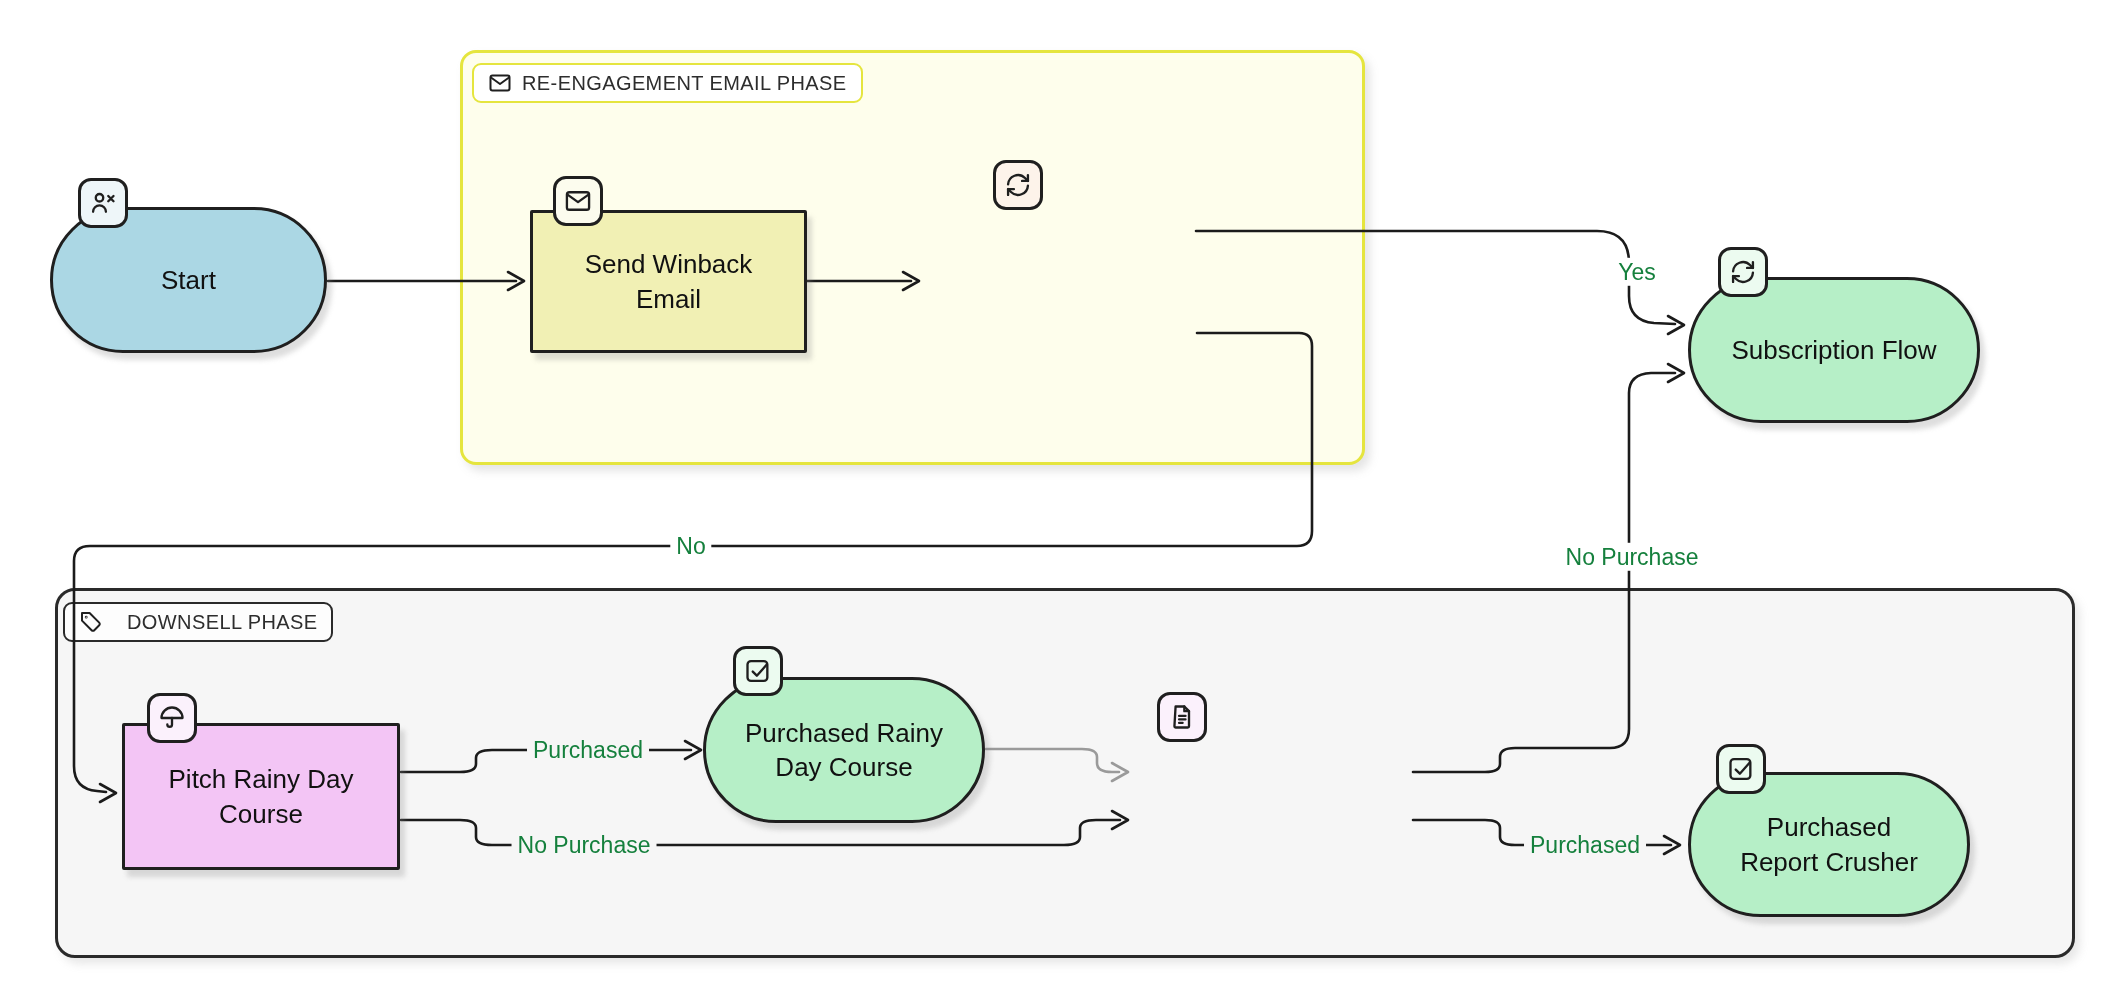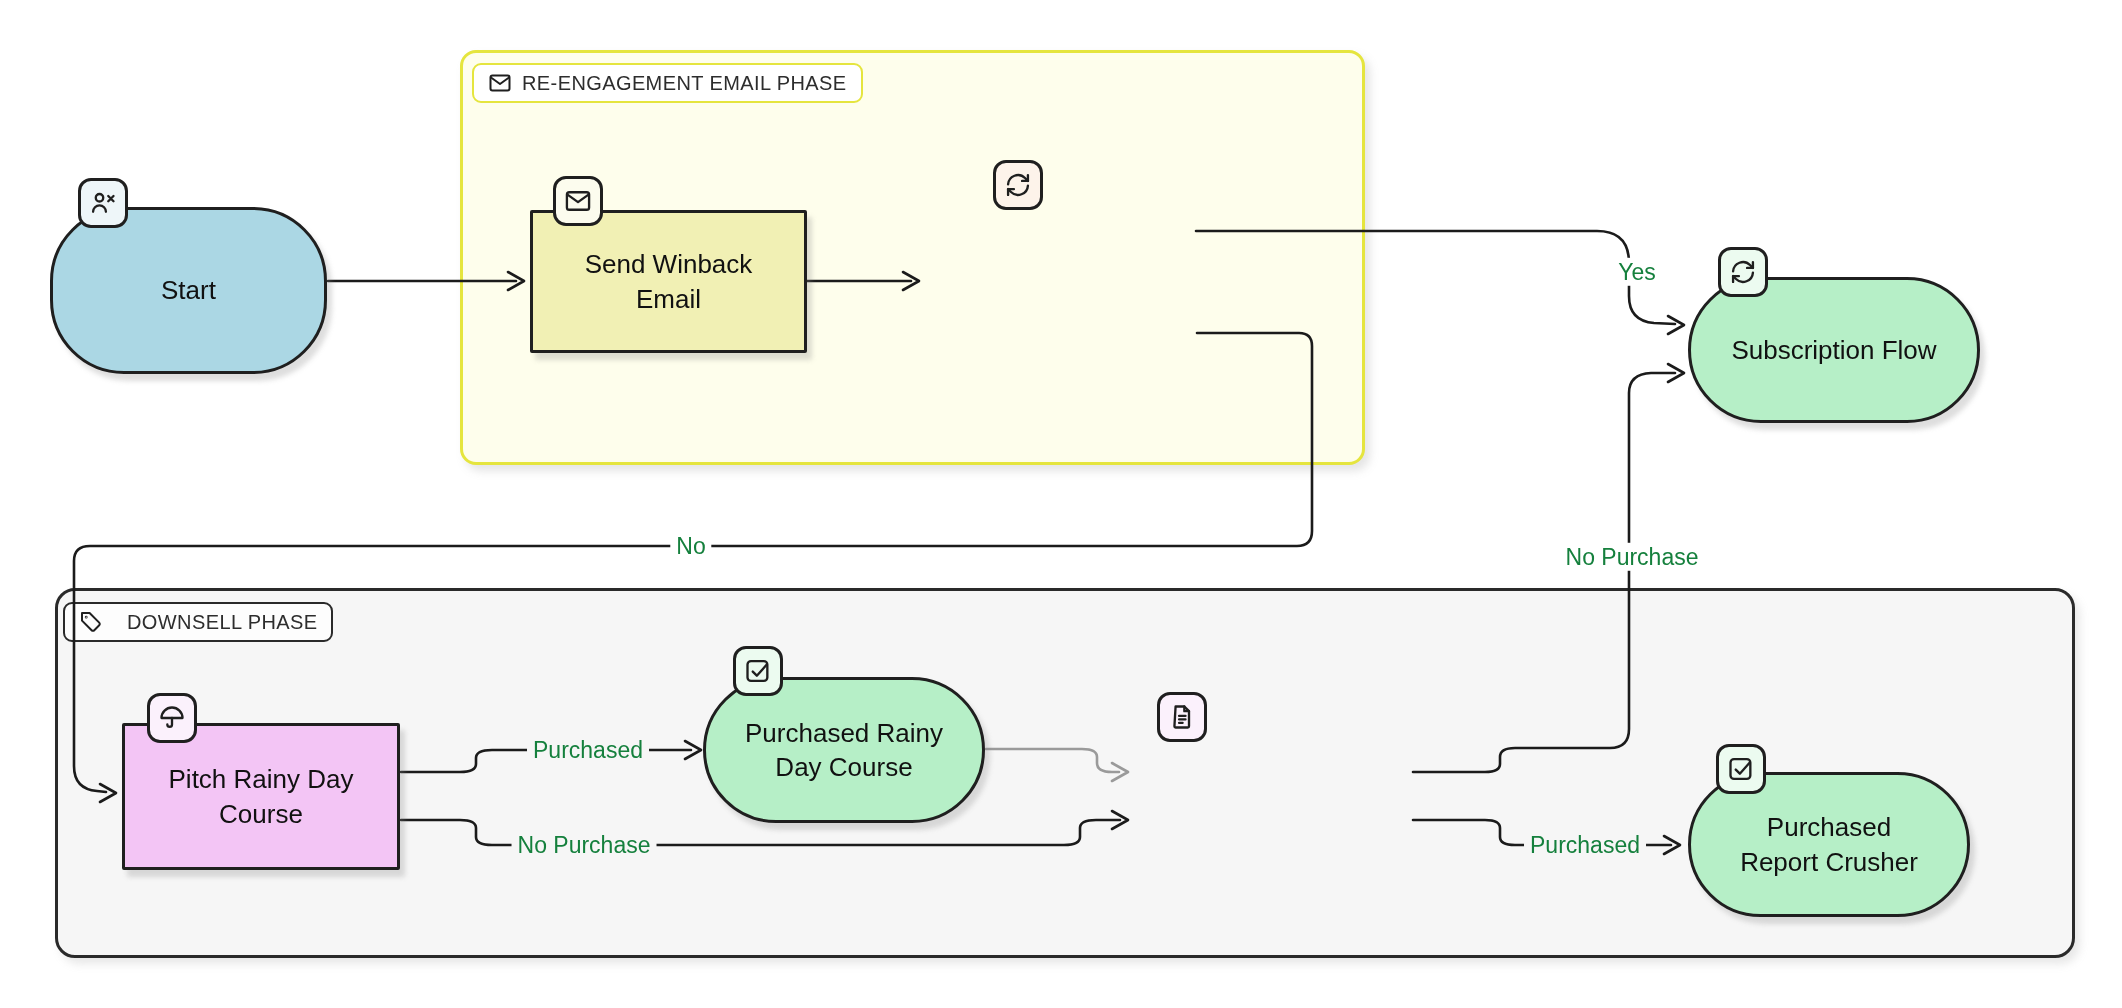--- a/index.html
+++ b/index.html
@@ -144,21 +144,21 @@
     </g>
   </svg>
 
   <div class="edge-label" style="left:1637px;top:272px;">Yes</div>
   <div class="edge-label" style="left:691px;top:546px;">No</div>
   <div class="edge-label on-gray" style="left:588px;top:750px;">Purchased</div>
   <div class="edge-label on-gray" style="left:584px;top:845px;">No Purchase</div>
   <div class="edge-label" style="left:1632px;top:557px;">No Purchase</div>
   <div class="edge-label on-gray" style="left:1585px;top:845px;">Purchased</div>
 
-  <div class="node pill start" style="left:50px;top:207px;width:277px;height:167px;">Start</div>
+  <div class="node pill start" style="left:50px;top:207px;width:277px;height:146px;">Start</div>
 
   <div class="node rect task-yellow" style="left:530px;top:210px;width:277px;height:143px;">Send Winback
 Email</div>
 
 
   <div class="node pill success" style="left:1688px;top:277px;width:292px;height:146px;">Subscription Flow</div>
 
   <div class="node rect pitch" style="left:122px;top:723px;width:278px;height:147px;">Pitch Rainy Day
 Course</div>
 

